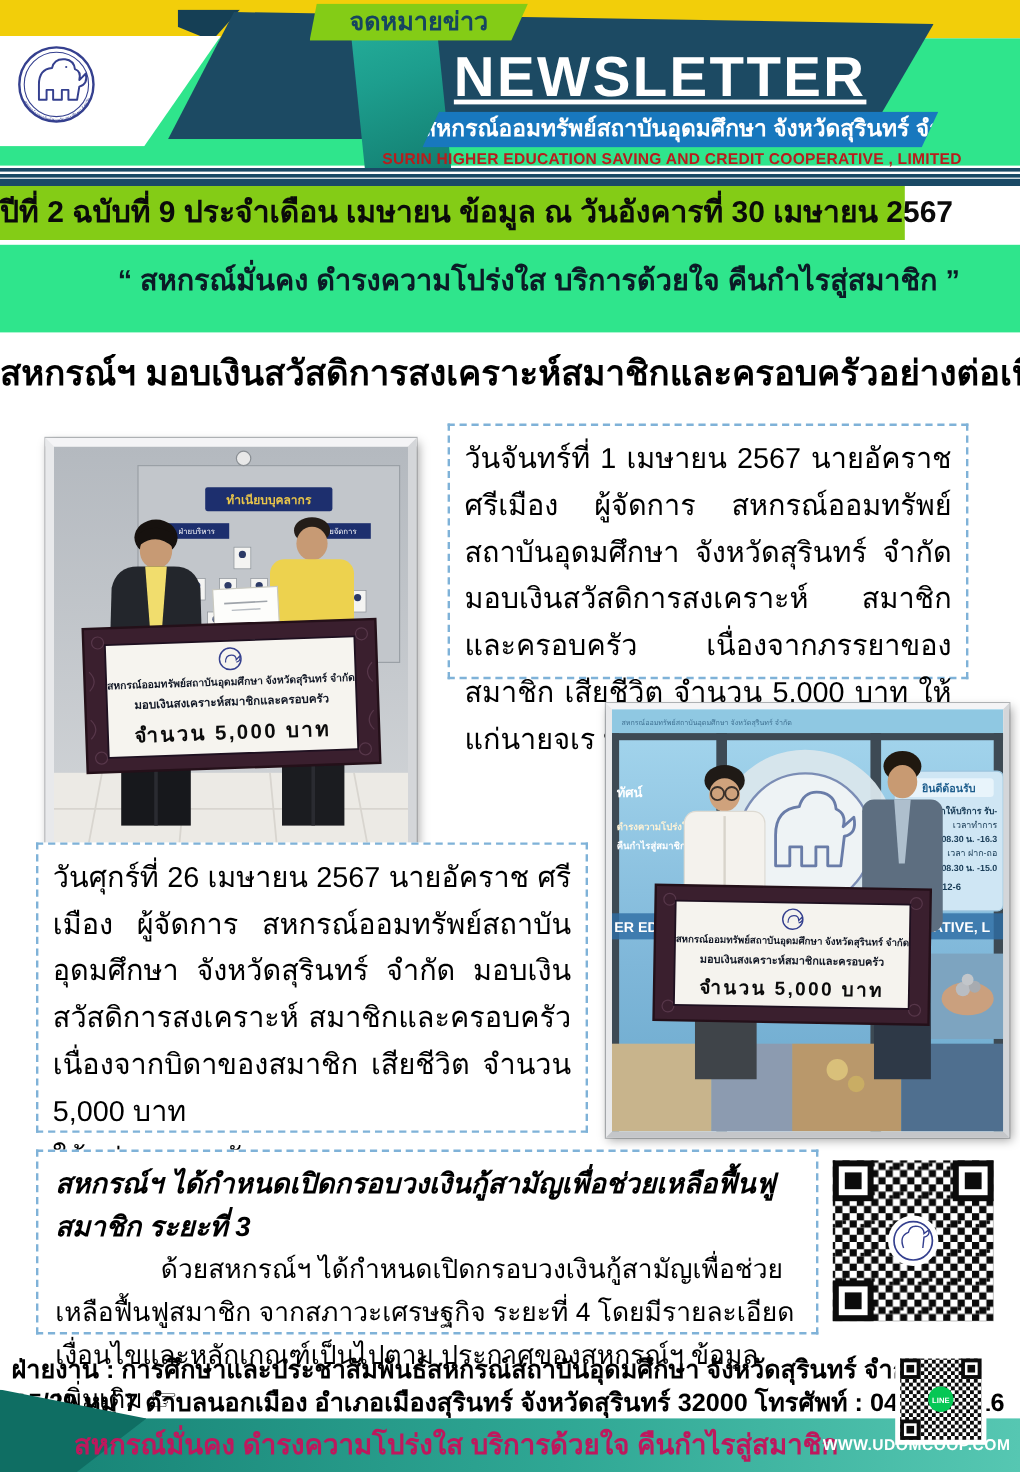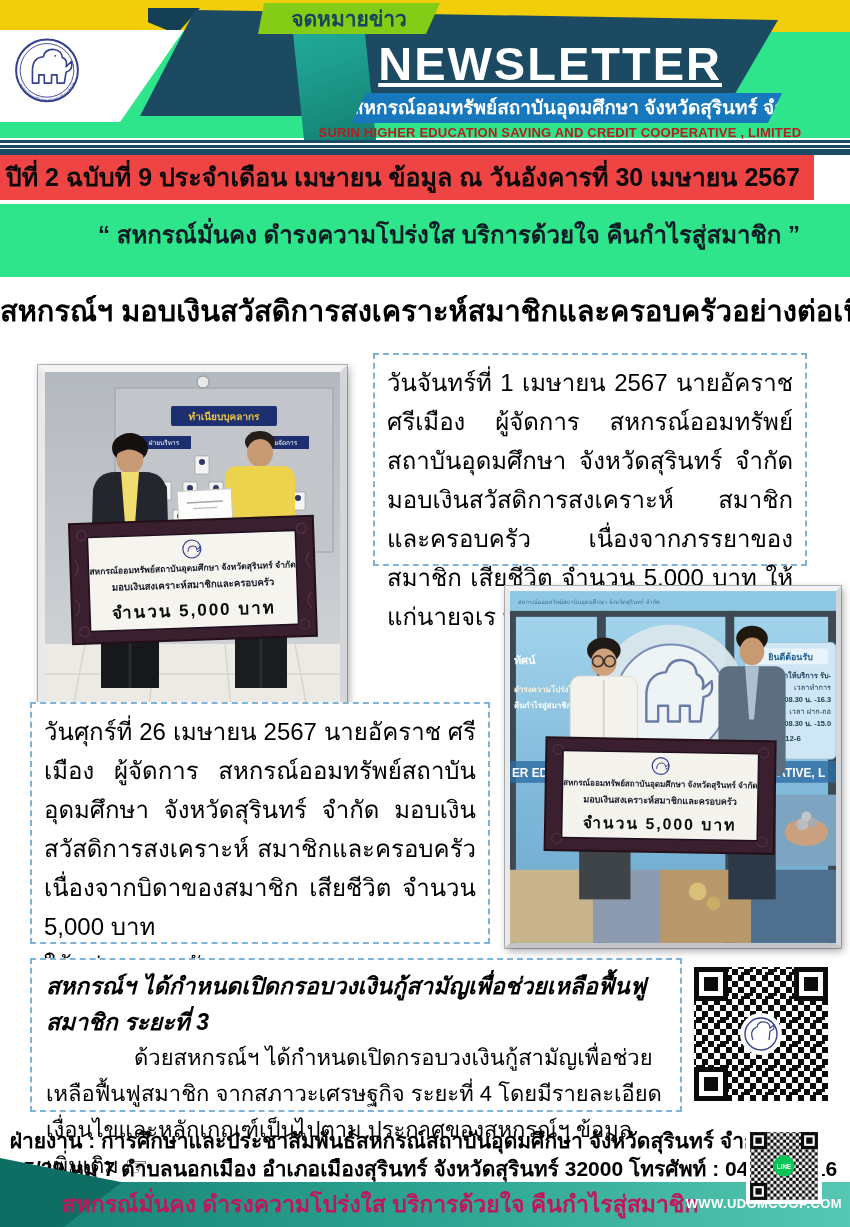--- a/index.html
+++ b/index.html
@@ -25,21 +25,21 @@
   .h-title{left:350px;top:36px;width:372px;text-align:right;color:#fff;
            font-size:47px;font-weight:bold;letter-spacing:2px;white-space:nowrap;text-decoration:underline;}
   .h-blue-banner{left:352px;top:93px;width:430px;height:30px;background:#1878BE;
           clip-path:polygon(14px 0,430px 0,416px 30px,0 30px);
           text-align:center;line-height:30px;color:#fff;font-weight:bold;font-size:19px;white-space:nowrap;}
   .h-en{left:290px;top:125px;width:540px;text-align:center;color:#b91c1c;
         font-weight:bold;font-size:13px;letter-spacing:.2px;white-space:nowrap;}
   .h-line-a{left:0;top:140px;width:850px;height:3px;background:#1A4A66;}
   .h-line-b{left:0;top:145px;width:850px;height:3px;background:#1A4A66;}
   .h-line-c{left:0;top:149px;width:850px;height:6px;background:#1A4A66;}
-  .h-issue{left:0;top:155px;width:814px;height:45px;background:#ef4444;
+  .h-issue{left:0;top:155px;width:754px;height:45px;background:#84cc16;
            text-align:right;line-height:45px;font-weight:bold;font-size:25px;color:#0a0a0a;
            padding-right:14px;box-sizing:border-box;white-space:nowrap;}
 
   
   .quote-shadow{left:592px;top:263px;width:256px;height:12px;background:#dcdcdc;}
   .quote{left:0;top:204px;width:850px;height:73px;background:#2FE58C;
          text-align:center;line-height:62px;font-weight:bold;font-size:24px;color:#0b1b26;white-space:nowrap;padding-left:24px;}
 
   .headline{left:0;top:288px;width:850px;text-align:center;font-weight:bold;
             font-size:29px;color:#000;white-space:nowrap;}

